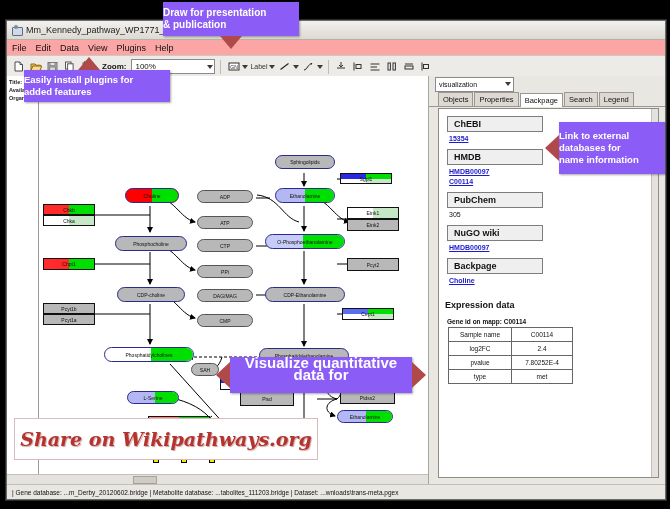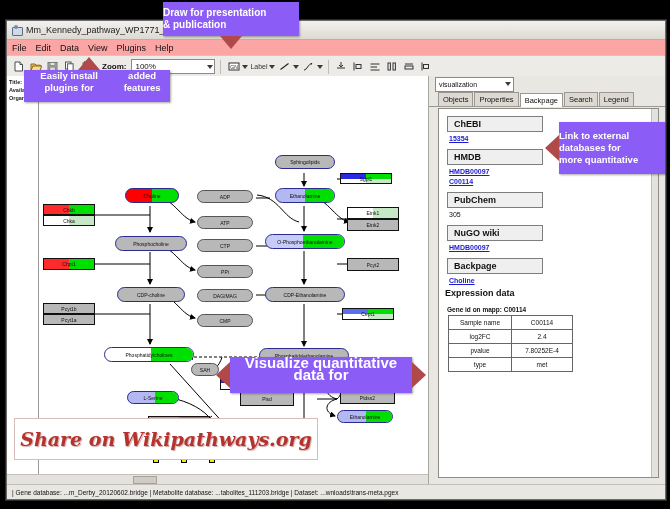--- a/index.html
+++ b/index.html
@@ -62,21 +62,21 @@
           justify-content:space-between;padding:0 2px 0 3px;}
   .vizbox span{font-size:7px;color:#111;}
   .tabs{display:flex;height:14px;padding-left:9px;border-bottom:1px solid #9b9791;background:#e9e7e2;}
   .tab{font-size:7.5px;color:#111;padding:2px 4px 1px;border:1px solid #9b9791;border-bottom:none;background:#ddd9d2;margin-right:1px;}
   .tab.active{background:#fff;position:relative;top:1px;padding-bottom:2px;}
   .panel{position:absolute;left:9px;top:32px;right:6px;bottom:6px;background:#fff;border:1px solid #8f8b85;overflow:hidden;}
   .dbhead{margin:7px 4px 0 8px;display:inline-block;min-width:82px;border:1px solid #7d7d7d;background:#efefef;
           font-size:9px;font-weight:bold;color:#111;padding:2px 6px;}
   .dblink{margin:3px 0 0 10px;font-size:7px;color:#1a1ad0;text-decoration:underline;font-weight:bold;}
   .dbplain{margin:3px 0 0 10px;font-size:7px;color:#111;}
-  .exptitle{margin:4px 0 0 6px;font-size:9px;font-weight:bold;color:#111;}
+  .exptitle{margin:16px 0 0 6px;font-size:9px;font-weight:bold;color:#111;}
   .geneid{margin:8px 0 2px 8px;font-size:6.5px;color:#111;font-weight:bold;}
   table.exp{margin-left:9px;border-collapse:collapse;}
   table.exp td{border:1px solid #666;font-size:6.5px;color:#111;text-align:center;padding:2px 4px;height:9px;}
   table.exp td.k{width:54px;}
   table.exp td.v{width:52px;}
 
   
   .vscroll{position:absolute;right:0;top:0;bottom:0;width:6px;background:#e4e2de;border-left:1px solid #c3bfb8;}
   .hscroll{position:absolute;left:0;right:0;bottom:0;height:9px;background:#e4e2de;border-top:1px solid #c3bfb8;}
   .hscroll .thumb{position:absolute;left:30%;top:1px;width:22px;height:6px;background:#cfccc6;border:1px solid #a6a29b;}
@@ -520,30 +520,30 @@
       <span class="st">| Gene database: ...m_Derby_20120602.bridge | Metabolite database: ...tabolites_111203.bridge | Dataset: ...wnloads\trans-meta.pgex</span>
     </div>
   </div>
 
   <div class="callout" style="left:163px;top:2px;width:136px;height:34px;font-size:10px;flex-direction:column;">
     <span>Draw for presentation</span>
     <span>&amp; publication</span>
   </div>
   <div class="arrow-dn" style="left:220px;top:36px;"></div>
 
-  <div class="callout" style="left:24px;top:70px;width:146px;height:32px;font-size:9.5px;flex-direction:row;">
+  <div class="callout" style="left:24px;top:70px;width:146px;height:32px;font-size:9.5px;flex-direction:column;">
     <span>Easily install plugins for</span>
     <span>added features</span>
   </div>
   <div class="arrow-up" style="left:78px;top:57px;"></div>
 
   <div class="callout" style="left:559px;top:122px;width:106px;height:52px;font-size:9.5px;flex-direction:column;">
     <span>Link  to external</span>
     <span>databases  for</span>
-    <span>more quantitative</span>
+    <span>name information</span>
   </div>
   <div class="arrow-lf" style="left:545px;top:135px;"></div>
 
   <div class="callout" style="left:230px;top:357px;width:182px;height:36px;font-size:15px;flex-direction:row;">
     <span>Visualize quantitative data  for</span>
   </div>
   <div class="arrow-lf" style="left:216px;top:362px;"></div>
   <div class="arrow-rt" style="left:412px;top:362px;"></div>
 
   <div class="sharebox">

